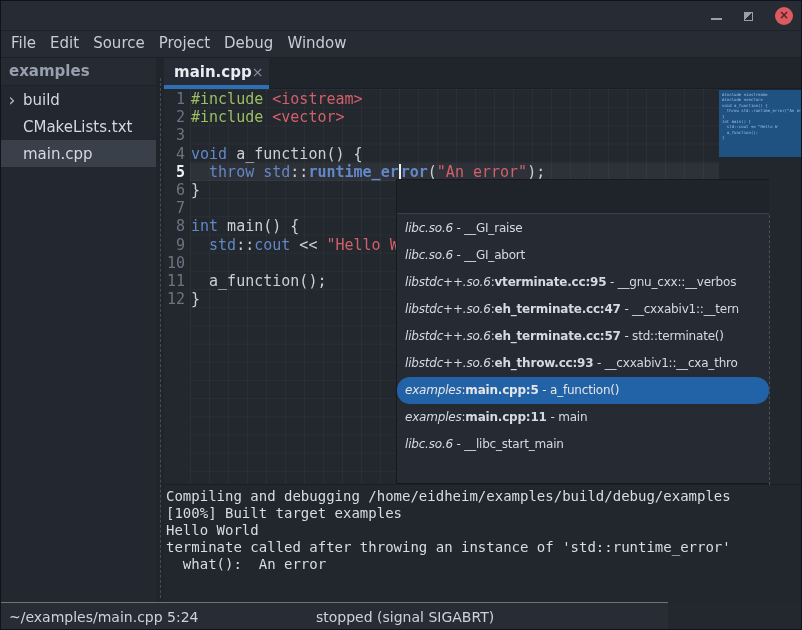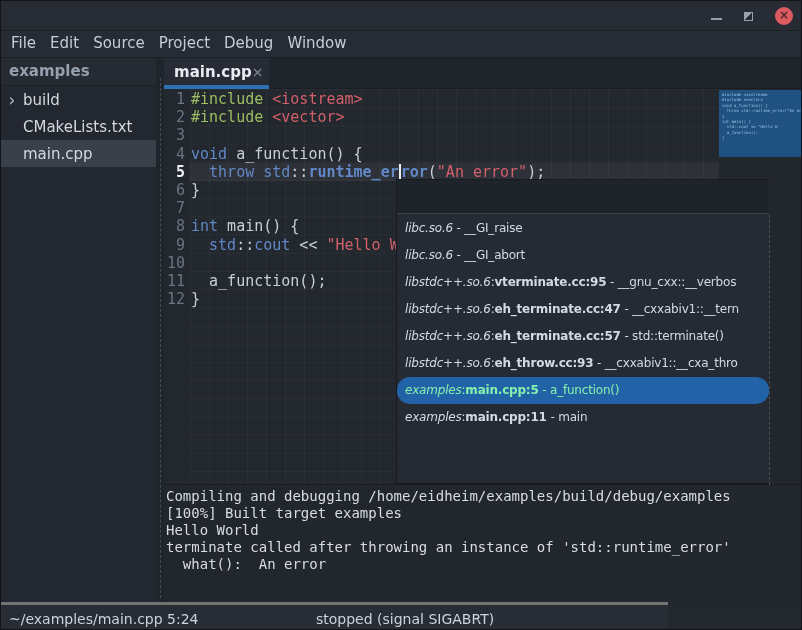--- a/index.html
+++ b/index.html
@@ -95,36 +95,36 @@
   .popup{
     position:absolute; left:395px; top:178px; width:373px; height:305px;
     background:#262b33; border:1px solid #161a20; border-right:none; z-index:5;
   }
   .popup-header{ height:34px; background:#1f232a; border-bottom:1px solid #3a414c; }
   .popup-list{ position:absolute; left:0; top:35px; width:373px; height:270px; border-right:1px dashed #4a515c; overflow:hidden; }
   .popup-row{
     height:27px; line-height:27px; padding-left:8px; white-space:nowrap; overflow:hidden;
     color:#d3dae3; font-size:12px; letter-spacing:-0.2px;
   }
-  .popup-row.sel{ background:#2263a8; color:#86efac;border-radius:13px; }
+  .popup-row.sel{ background:#2263a8; color:#e5e5e5;border-radius:13px; }
   .p-lib{ font-style:italic; }
   .p-file{ font-weight:bold; }
   
   .terminal{
     position:absolute; left:163px; top:483px; width:639px; height:118px;
     background:#22262d; border-top:1px solid #1a1e24; padding:3px 13px 0 2px; overflow:hidden;
   }
   .term-line{
     font-family:"DejaVu Sans Mono", monospace; font-size:14px; line-height:17px;
     color:#d8dde4; white-space:pre;
   }
   
   .statusbar{
     position:absolute; left:0; top:601px; width:667px; height:29px;
-    background:#272c35; border-top:3px solid #737373;
+    background:#272c35; border-top:1px solid #737373;
   }
   .sb-left{ position:absolute; left:8px; top:0; line-height:28px; color:#ccd3dc; font-size:14px; }
   .sb-status{ position:absolute; left:315px; top:0; line-height:28px; color:#ccd3dc; font-size:14px; }
 </style>
 </head>
 <body>
 
 <div id="app">
 
   <div class="titlebar">
@@ -226,20 +226,21 @@
     <div class="popup-header"></div>
     <div class="popup-list" id="popup-list">
         <div class="popup-row"><span class="p-lib">libc.so.6</span><span class="p-fn"> - __GI_raise</span></div>
         <div class="popup-row"><span class="p-lib">libc.so.6</span><span class="p-fn"> - __GI_abort</span></div>
         <div class="popup-row"><span class="p-lib">libstdc++.so.6</span><span class="p-sep">:</span><span class="p-file">vterminate.cc:95</span><span class="p-fn"> - __gnu_cxx::__verbos</span></div>
         <div class="popup-row"><span class="p-lib">libstdc++.so.6</span><span class="p-sep">:</span><span class="p-file">eh_terminate.cc:47</span><span class="p-fn"> - __cxxabiv1::__tern</span></div>
         <div class="popup-row"><span class="p-lib">libstdc++.so.6</span><span class="p-sep">:</span><span class="p-file">eh_terminate.cc:57</span><span class="p-fn"> - std::terminate()</span></div>
         <div class="popup-row"><span class="p-lib">libstdc++.so.6</span><span class="p-sep">:</span><span class="p-file">eh_throw.cc:93</span><span class="p-fn"> - __cxxabiv1::__cxa_thro</span></div>
         <div class="popup-row sel"><span class="p-lib">examples</span><span class="p-sep">:</span><span class="p-file">main.cpp:5</span><span class="p-fn"> - a_function()</span></div>
         <div class="popup-row"><span class="p-lib">examples</span><span class="p-sep">:</span><span class="p-file">main.cpp:11</span><span class="p-fn"> - main</span></div>
+        <div class="popup-row"><span class="p-lib">libc.so.6</span><span class="p-fn"> - __libc_start_main</span></div>
       </div>
   </div>
 
   <div class="terminal" id="terminal">
       <div class="term-line">Compiling and debugging /home/eidheim/examples/build/debug/examples</div>
       <div class="term-line">[100%] Built target examples</div>
       <div class="term-line">Hello World</div>
       <div class="term-line">terminate called after throwing an instance of 'std::runtime_error'</div>
       <div class="term-line">  what():  An error</div>
     </div>

